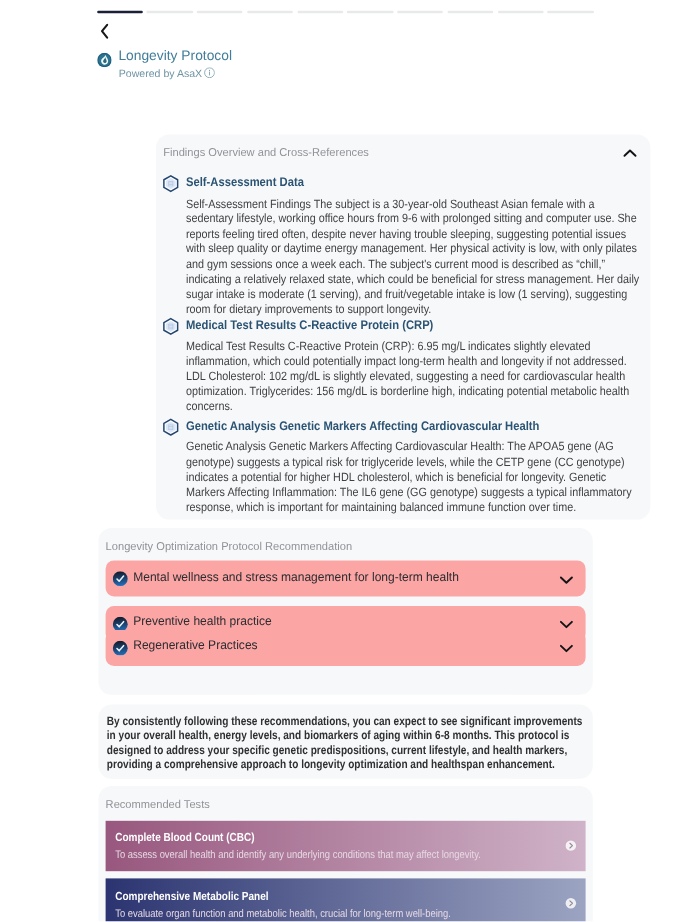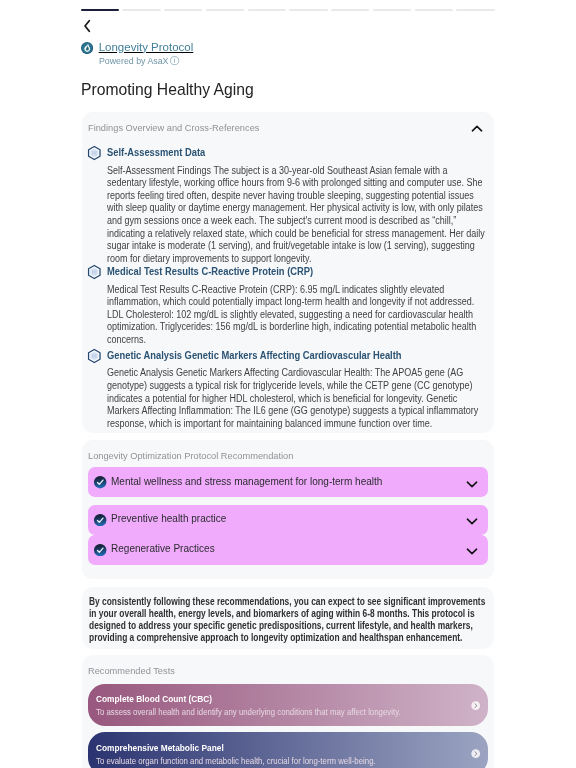--- a/index.html
+++ b/index.html
@@ -6,21 +6,21 @@
   body{width:576px;height:768px;background:#ffffff;
        font-family:"Liberation Sans",sans-serif;overflow:hidden;}
   .page{position:relative;width:576px;height:768px;background:#fff;overflow:hidden;}
 
   .progress{position:absolute;left:80.6px;top:8.6px;width:414.1px;display:flex;gap:3.4px;}
   .seg{height:2.4px;flex:1;border-radius:1.6px;background:#e8e9eb;}
   .seg.active{background:#1b1f38;}
 
   .back{position:absolute;left:78.2px;top:16.9px;width:18px;height:18px;}
 
-  .brand{position:absolute;left:81.1px;top:40px;display:flex;align-items:center;gap:5.5px;text-decoration:underline;}
+  .brand{position:absolute;left:81.1px;top:40px;display:flex;align-items:flex-end;gap:5.5px;}
   .logo{width:12.1px;height:12.1px;display:block;flex:none;}
   .brand-name{font-size:11.5px;color:#427e99;line-height:16px;position:relative;top:-1.5px;}
   .powered{position:absolute;left:99px;top:56.2px;display:flex;align-items:center;gap:3.2px;
            font-size:8.8px;color:#6e94a5;line-height:11px;}
   .info-icon{width:9.2px;height:9.2px;display:block;position:relative;top:-1.6px;left:-1.4px;}
 
   .title{position:absolute;left:81px;top:80px;font-size:15.7px;color:#232323;line-height:19px;
          white-space:nowrap;}
 
   .card{position:absolute;left:82px;width:412px;background:#f7f8f9;border-radius:11px;
@@ -30,32 +30,32 @@
   .card-chev{position:absolute;right:11.5px;top:8.5px;width:12px;height:12px;}
 
   .finding{position:absolute;left:6px;}
   .hex{position:absolute;left:-0.7px;top:-1.4px;width:14.6px;height:16px;display:block;}
   .fh-title{position:absolute;left:19px;top:0;font-size:10.4px;font-weight:bold;
             color:#2b5374;line-height:14px;white-space:nowrap;
             transform:scaleX(.9);transform-origin:left top;}
   .fbody{position:absolute;left:19px;top:18.5px;width:422px;font-size:10px;line-height:12.65px;
          color:#404143;transform:scaleX(.9);transform-origin:left top;}
 
-  .acc{position:absolute;left:6px;width:400px;height:30.5px;background:#f0abfc;border-radius:7px;
+  .acc{position:absolute;left:6px;width:400px;height:30.5px;background:#fca5a5;border-radius:7px;
        box-sizing:border-box;}
   .chk{position:absolute;left:6.3px;top:9.2px;width:12.4px;height:12.4px;display:block;}
   .atxt{position:absolute;left:22.8px;top:8.7px;font-size:10.4px;color:#2b2c2f;line-height:12px;
         white-space:nowrap;transform:scaleX(.965);transform-origin:left top;}
   .achev{position:absolute;right:10.4px;top:8.6px;width:12px;height:12px;}
 
   .summary{position:absolute;left:7.4px;top:9px;width:480px;
            font-size:10px;line-height:11.95px;color:#2e3032;font-weight:bold;
            transform:scaleX(.84);transform-origin:left top;}
 
-  .test{position:absolute;left:6px;width:400px;height:42.3px;border-radius:17px;
+  .test{position:absolute;left:6px;width:400px;height:42.3px;border-radius:0;
         box-sizing:border-box;overflow:hidden;}
   .tt{position:absolute;left:7.9px;top:9.6px;font-size:9.8px;font-weight:bold;color:#ffffff;
       line-height:11px;white-space:nowrap;transform:scaleX(.85);transform-origin:left top;}
   .td{position:absolute;left:7.6px;top:23.6px;font-size:9.2px;color:#e7d9e3;line-height:10px;
       white-space:nowrap;transform:scaleX(.853);transform-origin:left top;}
   .tarrow{position:absolute;right:7.2px;top:12.4px;width:9.4px;height:9.4px;}
 </style>
 </head>
 <body>
 
@@ -96,23 +96,22 @@
 
   <div class="powered">
     <span>Powered by AsaX</span>
     <svg class="info-icon" viewBox="0 0 12 12">
       <circle cx="6" cy="6" r="5.35" fill="none" stroke="#7fa3b3" stroke-width=".95"></circle>
       <circle cx="6" cy="3.5" r=".62" fill="#7fa3b3"></circle>
       <rect x="5.5" y="4.7" width="1.0" height="4.2" rx=".35" fill="#7fa3b3"></rect>
     </svg>
   </div>
 
-  <div class="title">Promoting Healthy Aging</div>
-
-  <div class="card" id="card1" style="top: 112px; height: 320.8px;">
+
+  <div class="card" id="card1" style="top: 112px; height: 320.8px; margin-left: 48px;">
     <span class="card-label">Findings Overview and Cross-References</span>
     <div class="card-chev">
       <svg viewBox="0 0 12 12" width="12" height="12">
         <path d="M1.4 7.8 L6 3.4 L10.6 7.8" fill="none" stroke="#131416" stroke-width="1.62" stroke-linecap="round" stroke-linejoin="round"></path>
       </svg>
     </div>
     <div id="findings">
         <div class="finding" style="top: 34px;">
           <div class="fh">
             <svg class="hex" viewBox="0 0 14 14">
@@ -188,21 +187,21 @@
               </linearGradient>
             </defs>
             <circle cx="7" cy="7" r="7" fill="url(#cg1)"></circle>
             <path d="M3.95 7.3 L6.0 9.45 L10.15 4.6" fill="none" stroke="#eef3f8" stroke-width="1.45" stroke-linecap="round" stroke-linejoin="round"></path>
           </svg>
           <span class="atxt">Preventive health practice</span>
           <span class="achev"><svg viewBox="0 0 12 12" width="12" height="12">
               <path d="M1.4 4.2 L6 8.6 L10.6 4.2" fill="none" stroke="#131416" stroke-width="1.62" stroke-linecap="round" stroke-linejoin="round"></path>
             </svg></span>
         </div>
-        <div class="acc" style="top: 95px;">
+        <div class="acc" style="top: 85px;">
           <svg class="chk" viewBox="0 0 14 14">
             <defs>
               <linearGradient id="cg2" x1="0.42" y1="0" x2="0.55" y2="1">
                 <stop offset="0" stop-color="#121a27"></stop>
                 <stop offset="0.45" stop-color="#1b3c66"></stop>
                 <stop offset="1" stop-color="#2272bf"></stop>
               </linearGradient>
             </defs>
             <circle cx="7" cy="7" r="7" fill="url(#cg2)"></circle>
             <path d="M3.95 7.3 L6.0 9.45 L10.15 4.6" fill="none" stroke="#eef3f8" stroke-width="1.45" stroke-linecap="round" stroke-linejoin="round"></path>

